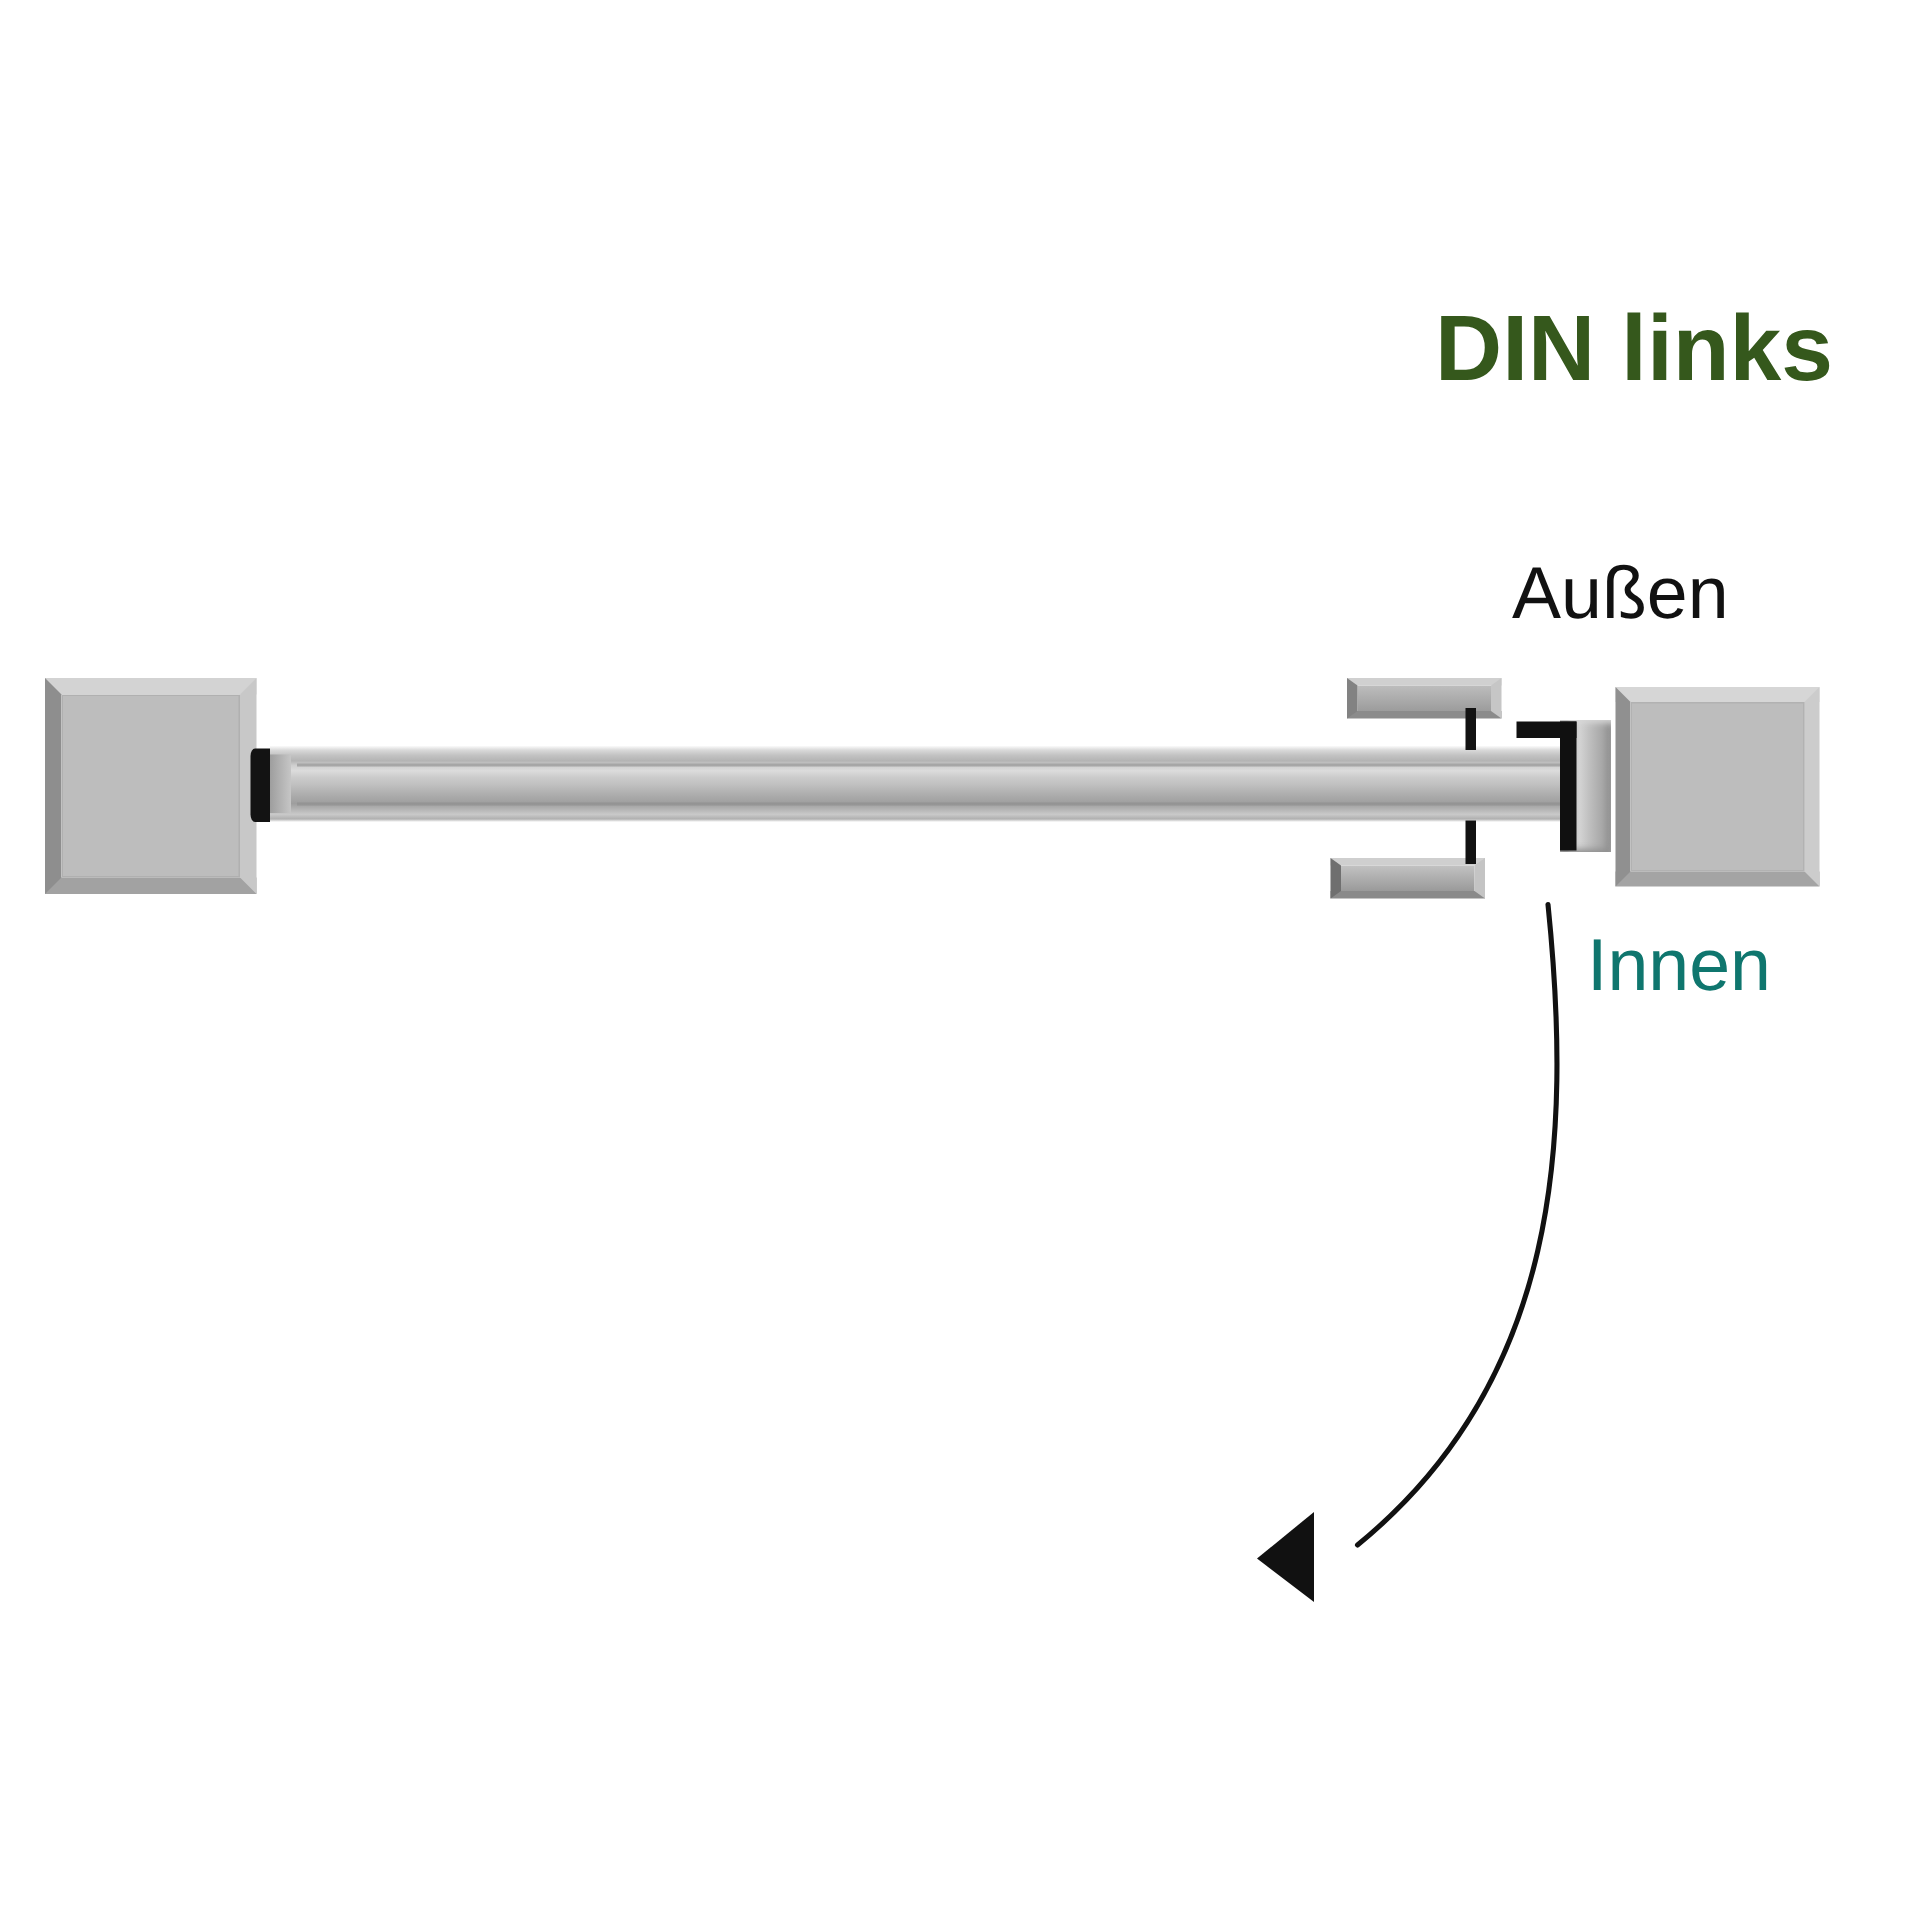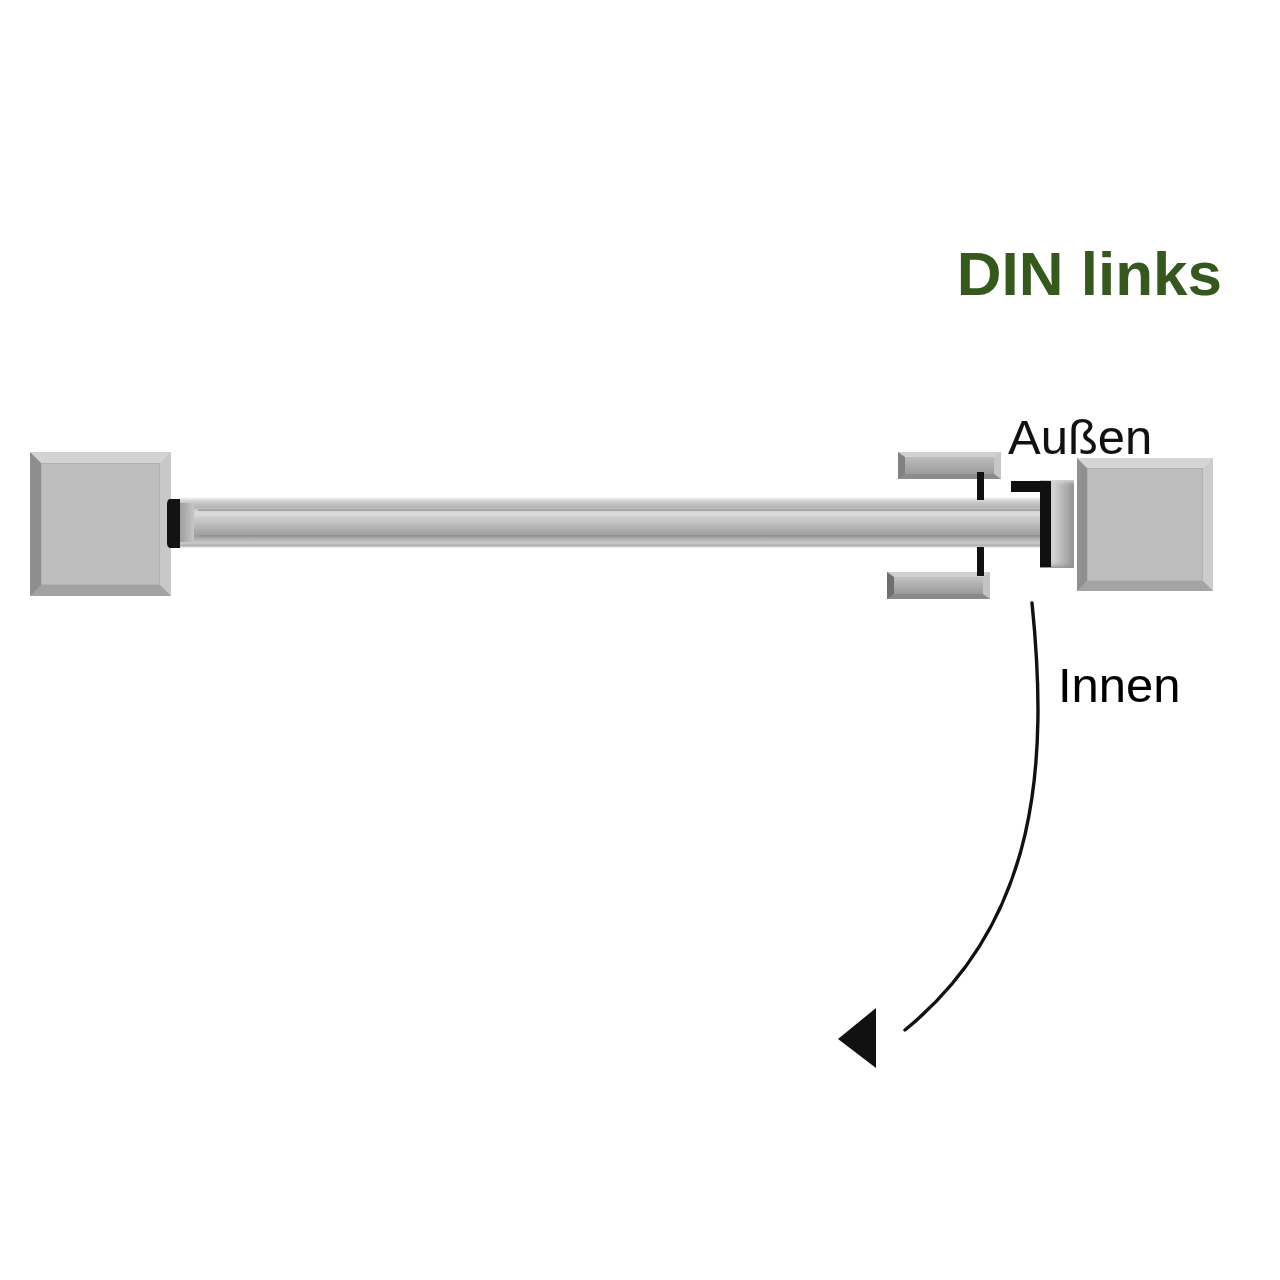--- a/index.html
+++ b/index.html
@@ -15,21 +15,20 @@
     background: #ffffff;
     overflow: hidden;
     font-family: "Liberation Sans", sans-serif;
   }
 
   
   .label {
     position: absolute;
     white-space: nowrap;
     line-height: 1;
-    margin-top: 41px;
   }
   #title-din-links {
     right: 58px;
     top: 202px;
     font-size: 62px;
     font-weight: bold;
     color: #35581c;
     letter-spacing: 0px;
   }
   #label-aussen {
@@ -37,21 +36,21 @@
     top: 372px;
     font-size: 49px;
     font-weight: normal;
     color: #111111;
   }
   #label-innen {
     left: 1058px;
     top: 620px;
     font-size: 49px;
     font-weight: normal;
-    color: #000000;
+    color: #0f766e;
   }
 
   
   .plate {
     position: absolute;
     box-sizing: border-box;
     background: #b9b9b9;
   }
 
   

